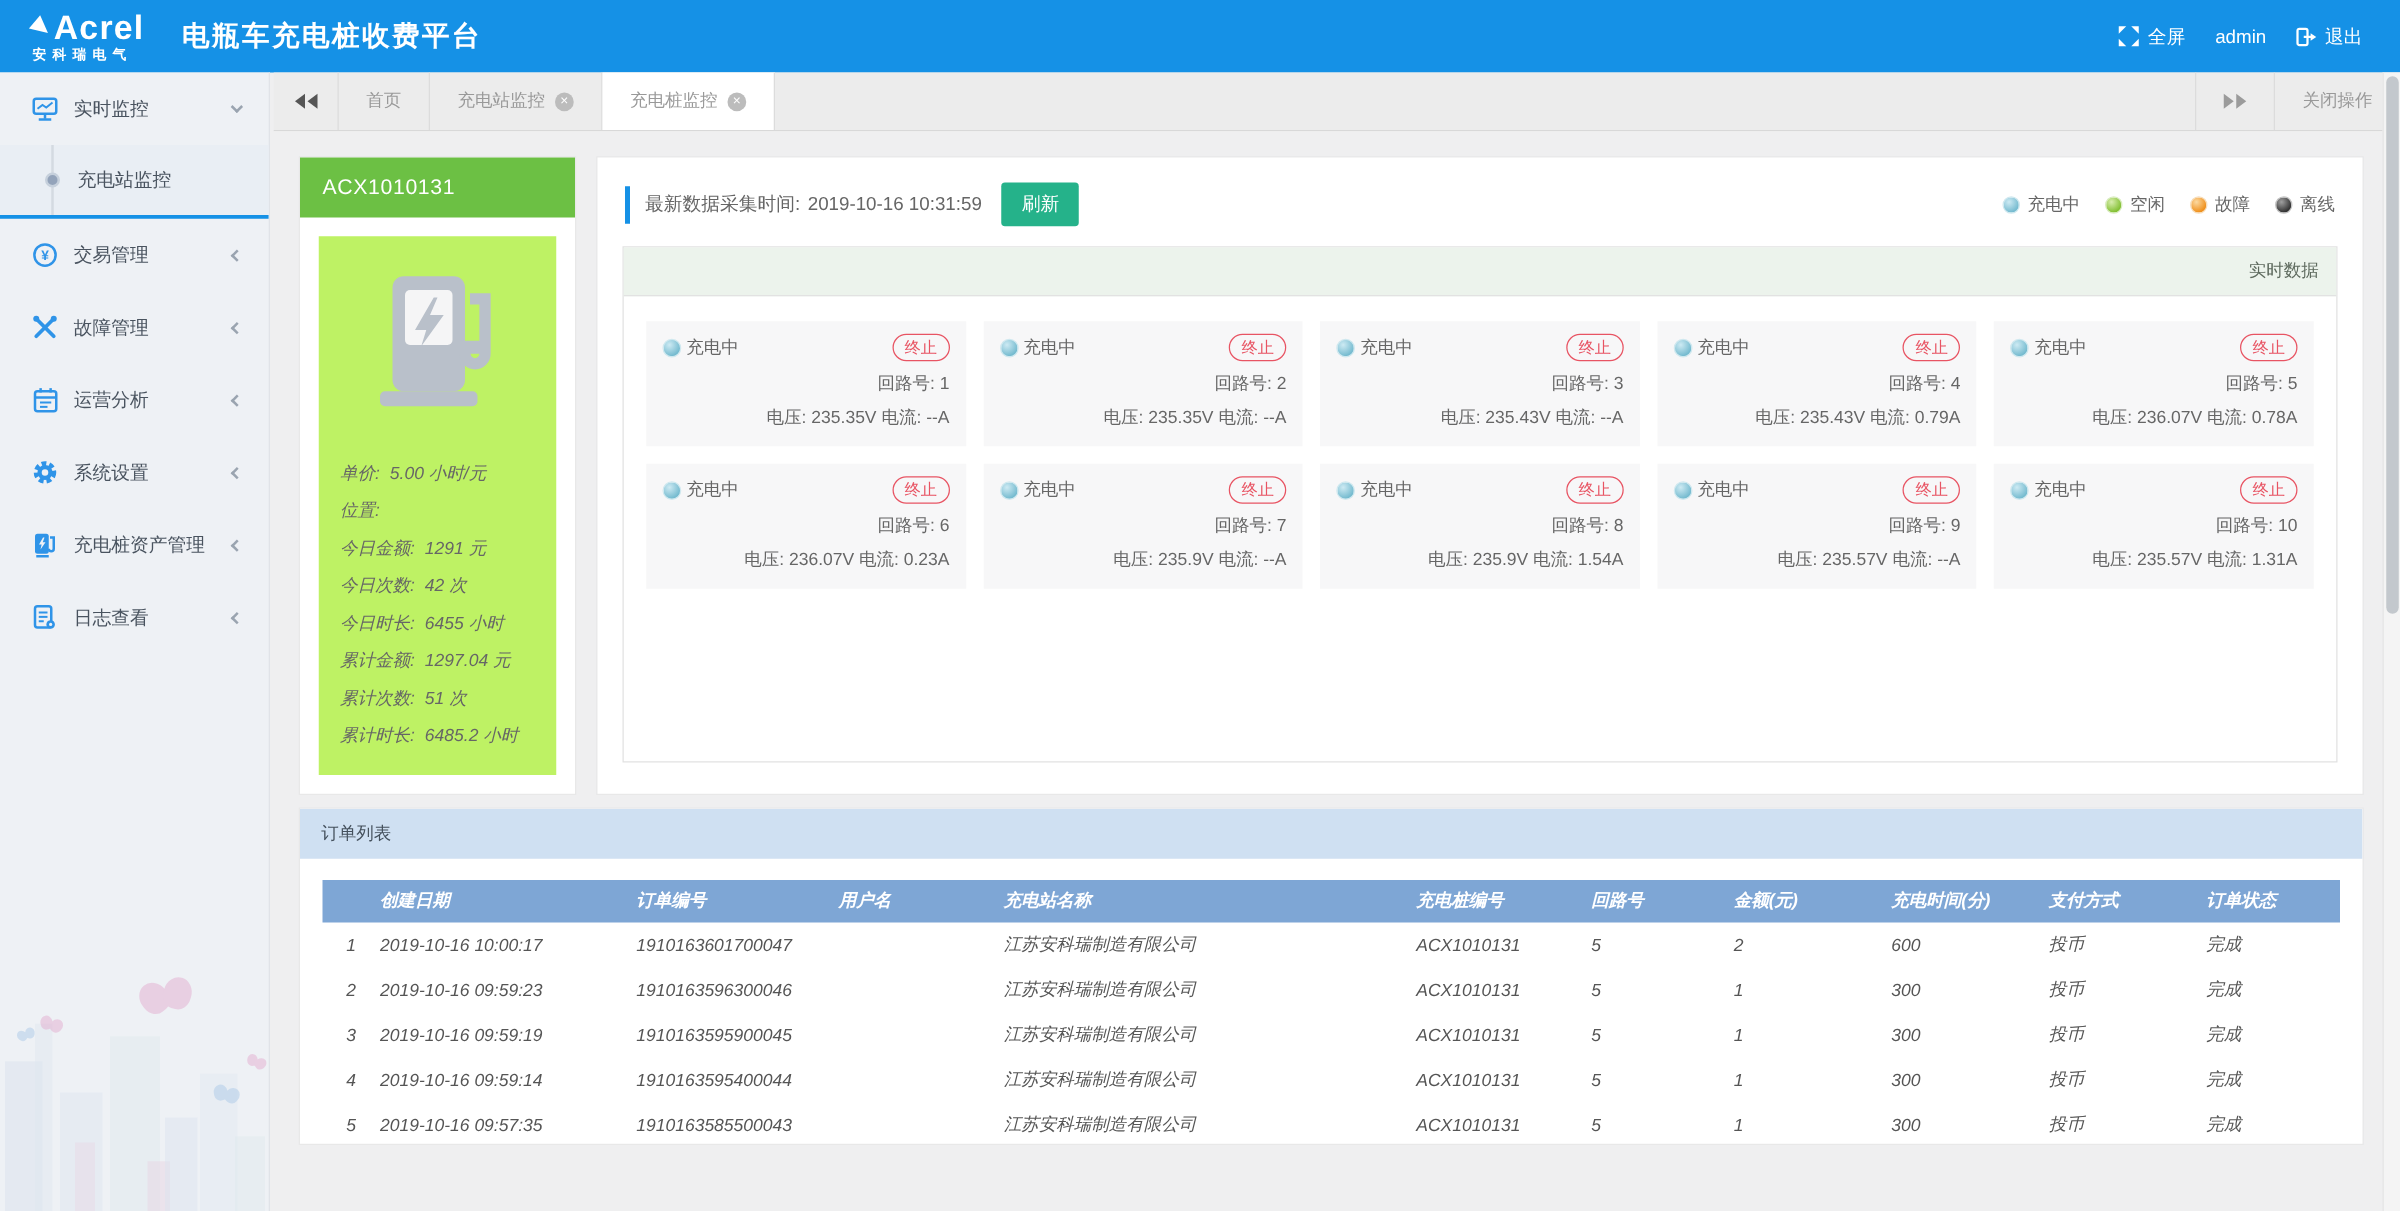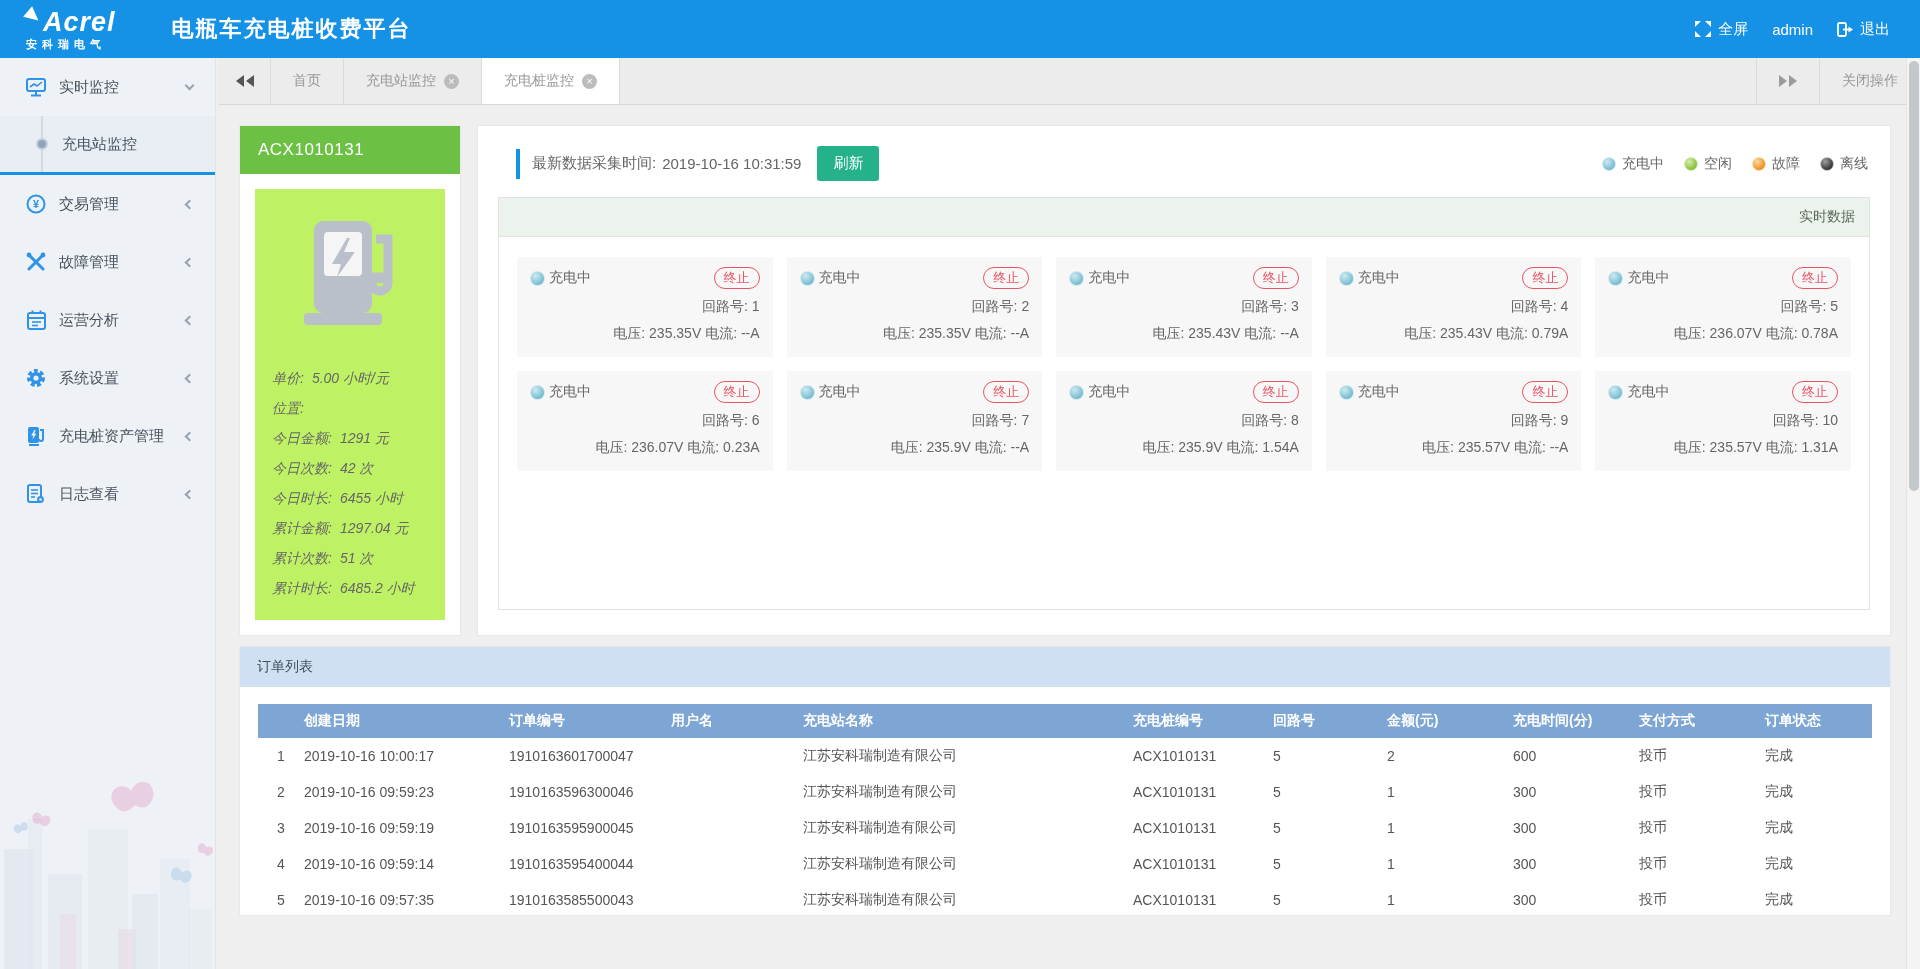--- a/index.html
+++ b/index.html
@@ -4,24 +4,24 @@
 <style>
   * { margin:0; padding:0; box-sizing:border-box; }
   html,body { width:1920px; height:969px; overflow:hidden;
     font-family:"Liberation Sans","DejaVu Sans",sans-serif; background:#efeff0; }
   .app { position:relative; width:1920px; height:969px; }
 
   
   .header { position:absolute; left:0; top:0; width:1920px; height:58px;
     background:#1591e6; display:flex; align-items:center; color:#fff; }
   .logo { display:flex; flex-direction:column; margin-left:26px; line-height:1; }
-  .logo-main { font-size:27px; font-weight:bold; font-style:italic; letter-spacing:1px; display:flex; align-items:flex-start; }
+  .logo-main { font-size:27px; font-weight:bold; letter-spacing:1px; display:flex; align-items:center; }
   .logo-flag { width:0; height:0; border-left:14px solid #fff; border-top:7px solid transparent; border-bottom:7px solid transparent; margin-right:3px; transform:rotate(40deg); }
   .logo-sub { font-size:11px; letter-spacing:5px; margin-top:3px; font-weight:bold; }
-  .app-title { font-size:22px; font-weight:bold; letter-spacing:2px; margin-left:56px; }
+  .app-title { font-size:22px; font-weight:bold; letter-spacing:2px; margin-left:30px; }
   .header-right { margin-left:auto; display:flex; align-items:center; gap:24px; margin-right:30px; font-size:15px; }
   .hr-item { display:flex; align-items:center; gap:7px; cursor:pointer; }
   .hr-item svg { display:block; }
 
   
   .tabbar { position:absolute; left:219px; top:58px; width:1701px; height:47px;
     background:#ececec; border-bottom:1px solid #d8d8d8; display:flex; align-items:stretch; color:#999; font-size:14px; }
   .tab-cell { display:flex; align-items:center; justify-content:center; padding:0 22px; border-right:1px solid #dcdcdc; cursor:pointer; }
   .tab-cell.arrow { width:52px; padding:0; }
   .tab-cell.active { background:#fff; }
@@ -69,21 +69,21 @@
   .pile-head { height:48px; background:#6cc044; color:#fff; font-size:17px; display:flex; align-items:center; padding-left:18px; letter-spacing:.5px; }
   .pile-body { padding:15px; height:461px; }
   .pile-inner { background:#bef264; height:100%; padding:26px 0 0 0;font-style:italic; }
   .pile-icon-wrap { display:flex; justify-content:center; margin-bottom:26px; }
   .pile-stats { padding:0 0 0 17px; }
   .stat-row { font-size:14px; color:#666; line-height:30px; white-space:nowrap; }
   .stat-row .stat-label { margin-right:8px; }
 
   
   .main-card { position:absolute; left:259px; top:21px; width:1412px; height:509px; background:#fff; box-shadow:0 0 0 1px #e8e8e8; }
-  .main-top { display:flex; align-items:center; padding:20px 22px 16px 38px; }
+  .main-top { display:flex; align-items:center; padding:20px 22px 16px 22px; }
   .accent-bar { width:4px; height:30px; background:#1591e6; margin-right:12px; }
   .collect-text { font-size:15px; color:#666; }
   .collect-time { font-size:15px; color:#666; margin-left:6px; }
   .refresh-btn { margin-left:16px; background:#25b28a; color:#fff; border:none; font-size:15px;
     padding:8px 16px; border-radius:3px; cursor:pointer; font-family:inherit; }
   .legend { margin-left:auto; display:flex; align-items:center; gap:20px; font-size:14px; color:#666; }
   .legend-item { display:flex; align-items:center; gap:6px; }
   .ldot { width:14px; height:14px; border-radius:50%; }
   .ldot-charging { background:radial-gradient(circle at 35% 30%, #cdeaf3, #72b9ce 75%); border:1px solid #cfe8ef; }
   .ldot-idle { background:radial-gradient(circle at 35% 30%, #d8edad, #7fbe2e 75%); border:1px solid #d9ecc0; }
@@ -97,21 +97,21 @@
   .pcard { background:#f7f7f8; height:100px; padding:10px 13px; }
   .pcard-top { display:flex; align-items:center; }
   .sdot { width:15px; height:15px; border-radius:50%; background:radial-gradient(circle at 35% 30%, #cdeaf3, #72b9ce 75%); border:1px solid #cfe8ef; margin-right:4px; }
   .pcard-status { font-size:14px; color:#666; }
   .terminate { margin-left:auto; font-size:13px; color:#e85463; border:1px solid #e85463; border-radius:12px; padding:1px 9px; background:transparent; cursor:pointer; font-family:inherit; }
   .pcard-line { text-align:right; font-size:14px; color:#666; margin-top:9px; white-space:nowrap; }
 
   
   .orders-card { position:absolute; left:21px; top:542px; width:1650px; height:268px; background:#fff; box-shadow:0 0 0 1px #e8e8e8; overflow:hidden; }
   .orders-head { background:#cfe0f2; padding:11px 17px; font-size:14px; color:#44505c; }
-  .orders-body { padding:17px 18px 0 18px; }
+  .orders-body { padding:17px 18px 0 18px;font-style:italic; }
   .thead,.tr { display:grid; grid-template-columns:44px 205px 162px 132px 330px 140px 114px 126px 126px 126px 1fr; align-items:center; }
   .thead { background:#7ea6d5; height:34px; color:#fff; font-size:14px; font-weight:bold; }
   .tr { height:36px; font-size:14px; color:#555; }
   .td,.th { padding-left:2px; white-space:nowrap; overflow:hidden; }
   .c0 { text-align:center; }
 
   
   .footer { position:absolute; left:219px; top:936px; width:1687px; height:33px; background:#e9f1fa;
     display:flex; align-items:center; justify-content:flex-end; padding-right:36px; font-size:14px; color:#8a97a5; gap:6px; }
   .footer .brand { color:#3d8fe2; }

